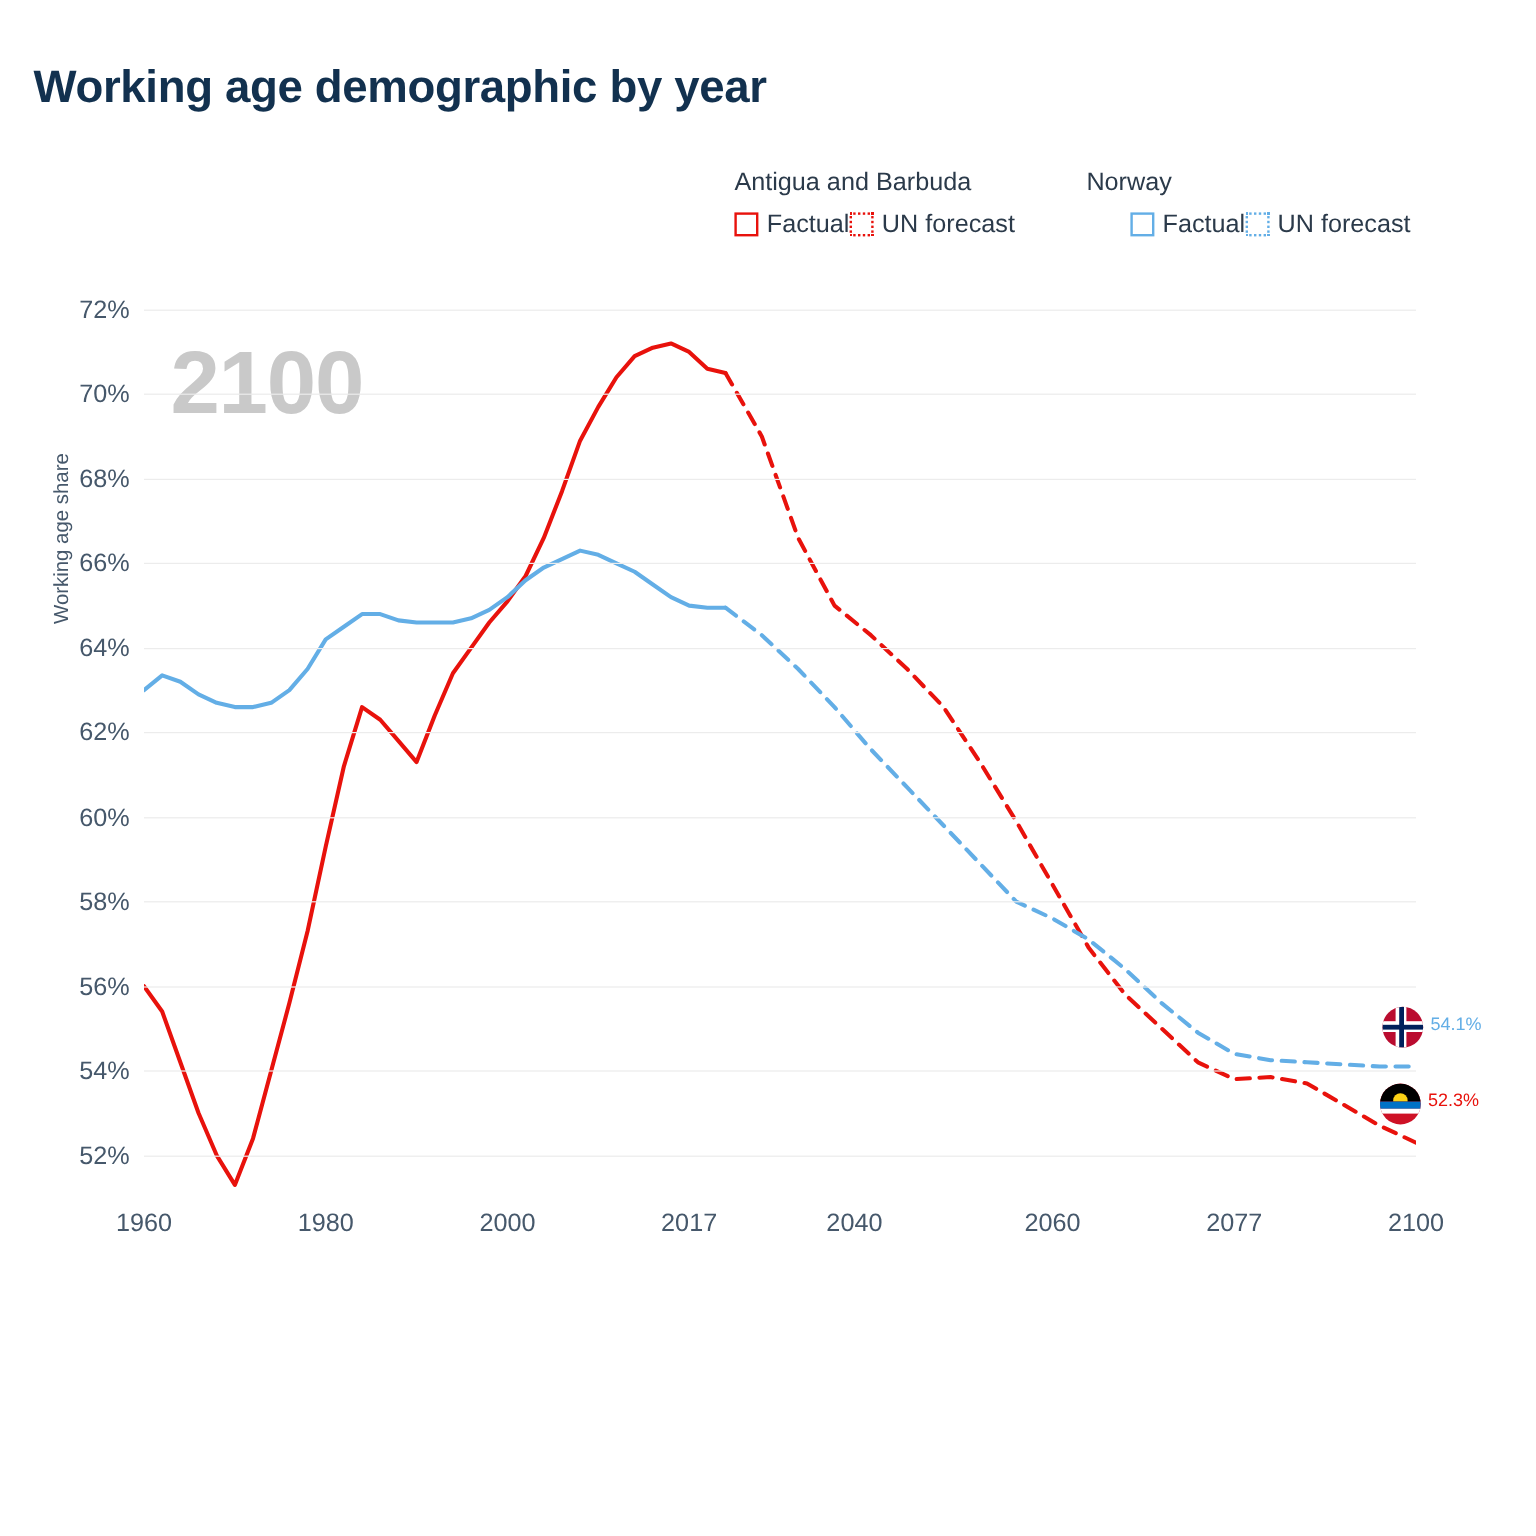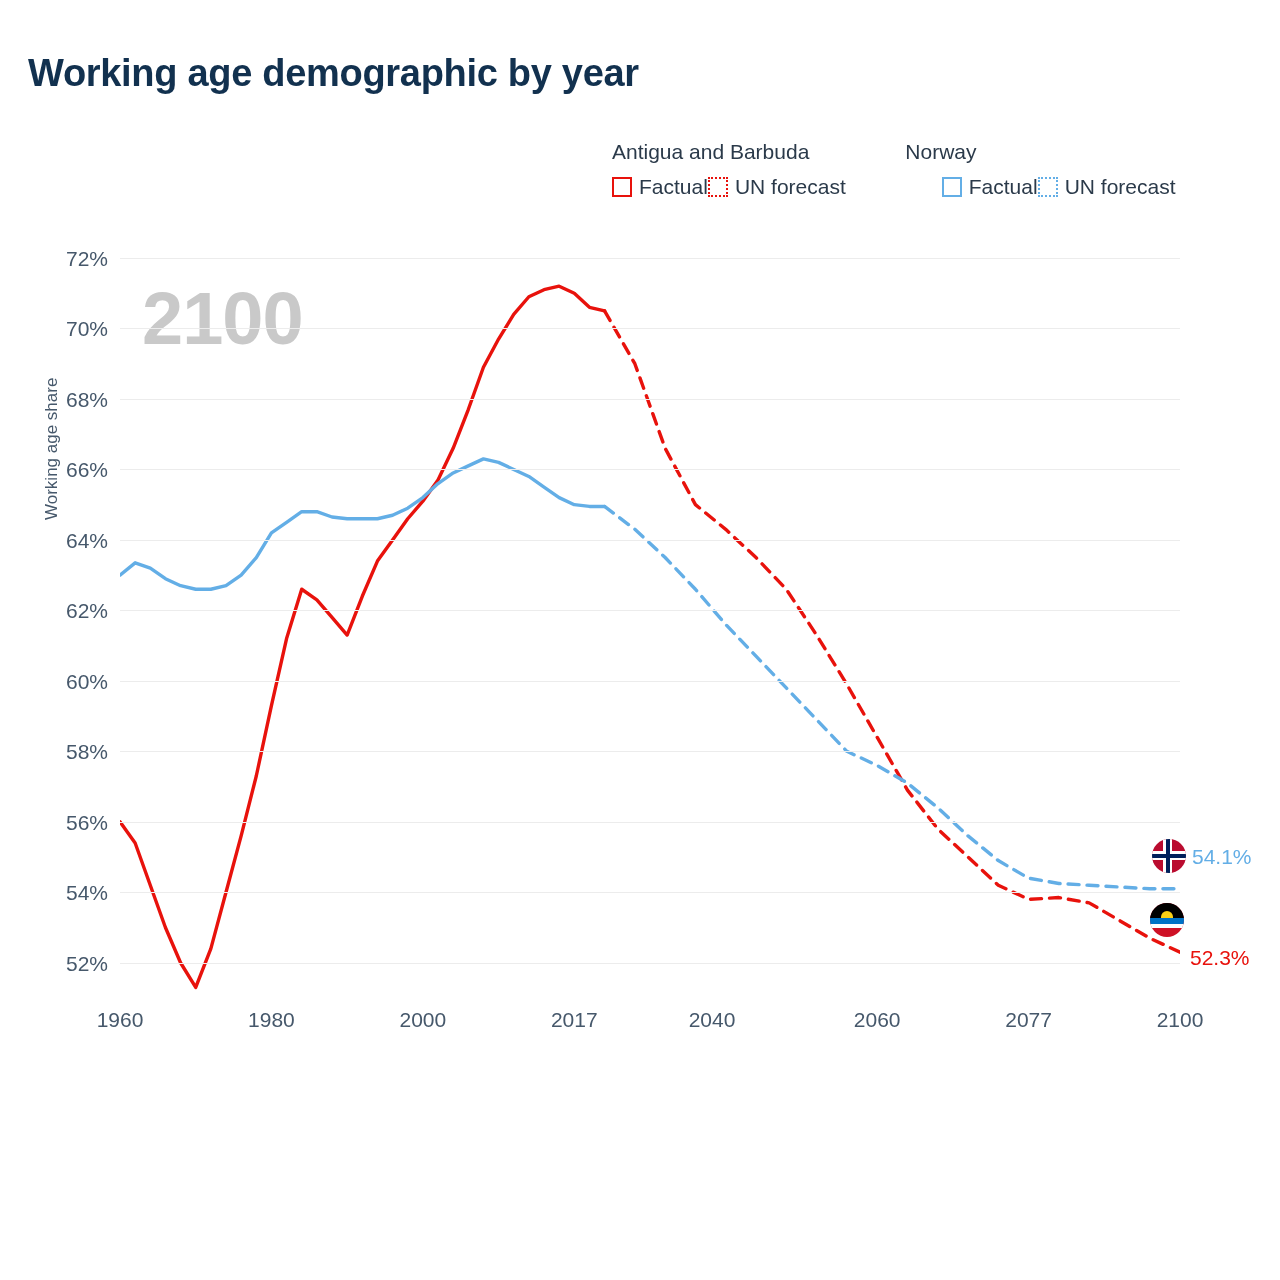--- a/index.html
+++ b/index.html
@@ -127,21 +127,21 @@
     position: absolute;
     font-size: 21px;
     color: #46586b;
     transform: translateX(-50%);
     white-space: nowrap;
   }
 
   
   .end-label {
     position: absolute;
-    font-size: 21px;
+    font-size: 15px;
     white-space: nowrap;
   }
   .end-label.blue { color: #63aee6; }
   .end-label.red  { color: #e8120c; }
   .flag {
     position: absolute;
     width: 34px;
     height: 34px;
     border-radius: 50%;
     overflow: hidden;
@@ -266,18 +266,18 @@
       <div class="hbar2"></div>
   </div>
   <div class="end-label blue" style="left:1192px;top:845px;">54.1%</div>
 
   <div class="flag flag-ag" style="left:1150px;top:903px;">
     <div class="top"></div>
       <div class="sun"></div>
       <div class="sea"></div>
       <div class="sand"></div>
   </div>
-  <div class="end-label red" style="left:1190px;top:909px;margin-top:37px;">52.3%</div>
+  <div class="end-label red" style="left:1190px;top:909px;">52.3%</div>
 
   <div class="footer">
   </div>
 
 </div>
 
 </body></html>

